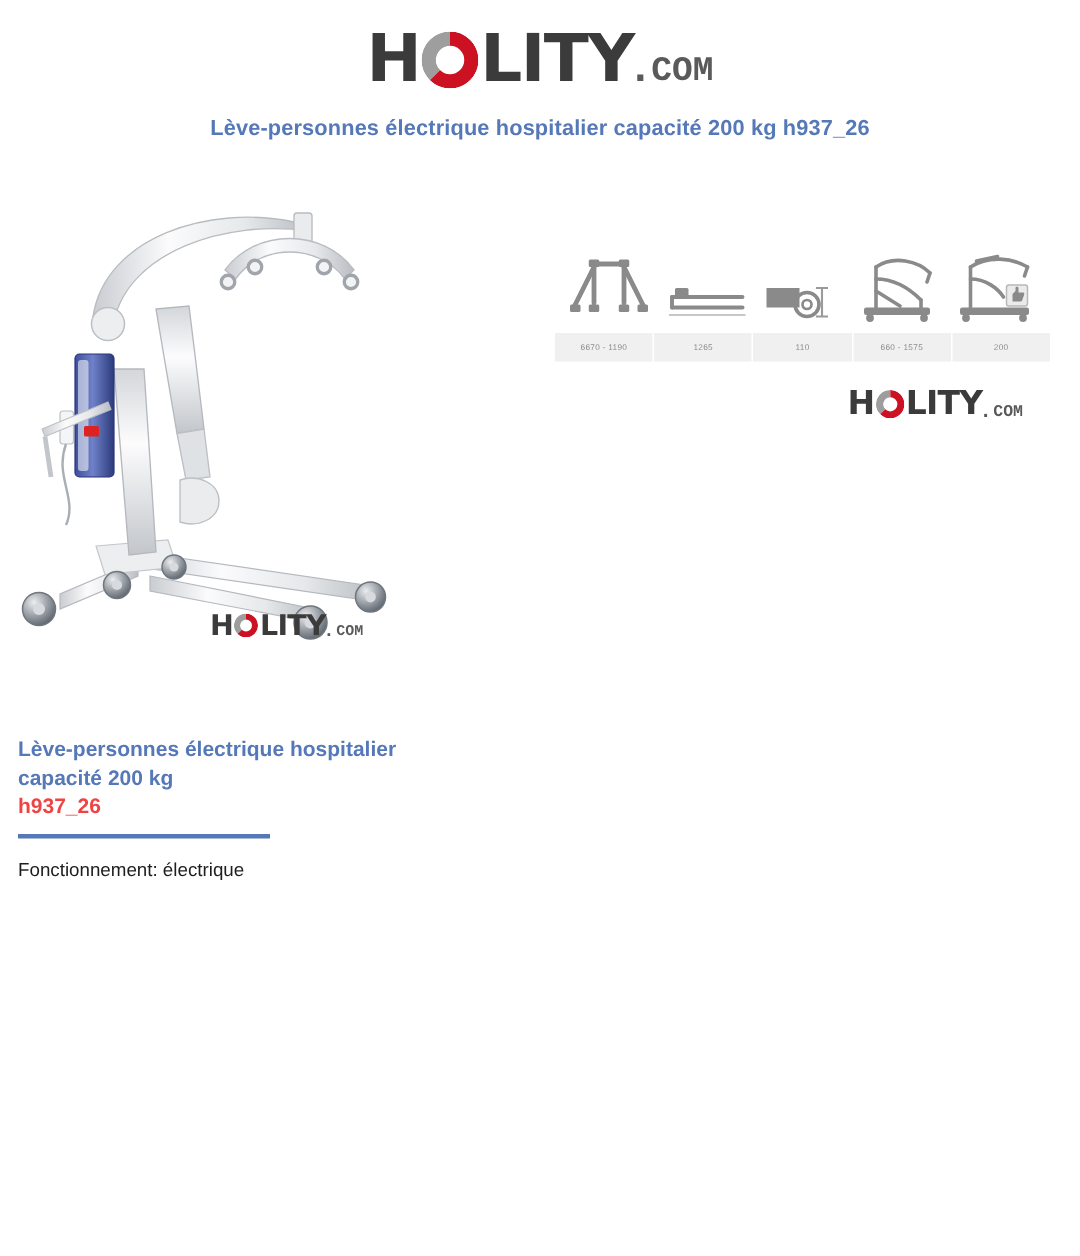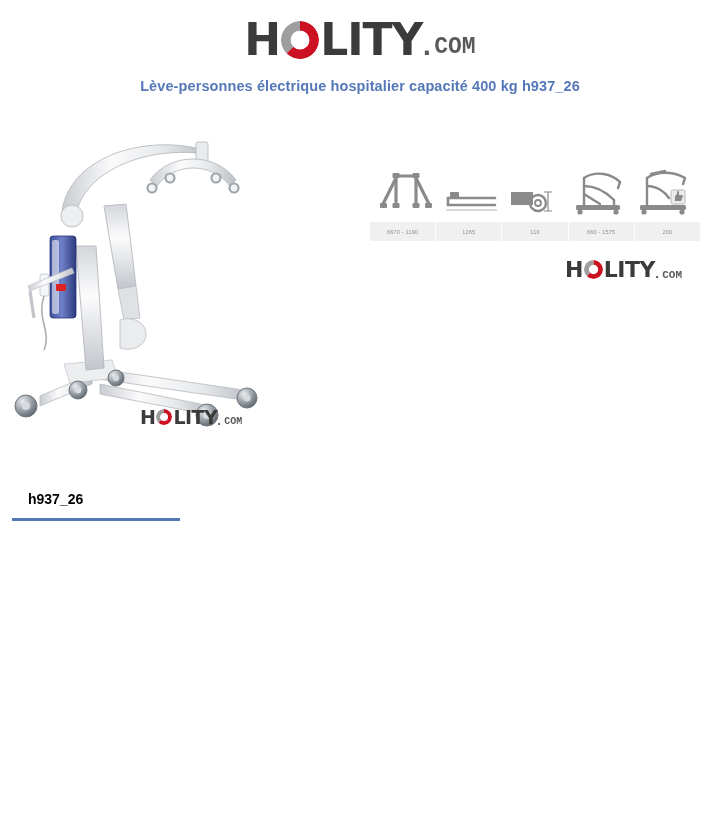--- a/index.html
+++ b/index.html
@@ -170,23 +170,22 @@
   .desc-title {
     font-size: 14px;
     font-weight: bold;
     color: #5578b8;
     line-height: 1.35;
     max-width: 300px;
   }
   .desc-code {
     font-size: 14px;
     font-weight: bold;
-    color: #000000;
+    color: #ef4444;
     line-height: 1.35;
-    margin-left: 16px;
   }
   .desc-rule {
     width: 168px;
     height: 3px;
     background: #5578b8;
     margin-top: 9px;
     margin-bottom: 12px;
   }
   .desc-line {
     font-size: 12.5px;
@@ -218,21 +217,21 @@
         </g>
         <path d="M50,12.5 A37.5,37.5 0 0,0 23.5,76.5 L32.3,67.7 A25,25 0 0,1 50,25 Z" fill="#9e9e9e"></path>
       </svg>
     </span>
     <span class="logo-lity">LITY</span>
     <span class="logo-dot">.</span>
     <span class="logo-com">COM</span>
   </div>
 </div>
 
-<div class="page-title">Lève-personnes électrique hospitalier capacité 400 kg h937_26</div>
+<div class="page-title">Lève-personnes électrique hospitalier capacité 200 kg h937_26</div>
 
 <div class="media">
 
   <div class="product-figure">
     <svg width="360" height="350" viewBox="0 0 360 350" aria-hidden="true">
       <defs>
         <linearGradient id="tube" x1="0" y1="0" x2="1" y2="0">
           <stop offset="0%" stop-color="#c9ccd1"></stop>
           <stop offset="35%" stop-color="#fbfbfc"></stop>
           <stop offset="70%" stop-color="#e6e8ea"></stop>
@@ -436,15 +435,20 @@
       </span>
       <span class="logo-lity">LITY</span>
       <span class="logo-dot">.</span>
       <span class="logo-com">COM</span>
     </div>
 
   </div>
 </div>
 
 <div class="description">
+  <div class="desc-title">
+    <span>Lève-personnes électrique hospitalier</span>
+    <span>capacité 200 kg</span>
+  </div>
   <div class="desc-code">h937_26</div>
   <div class="desc-rule"></div>
+  <div class="desc-line">Fonctionnement: électrique</div>
 </div>
 
 </body></html>

